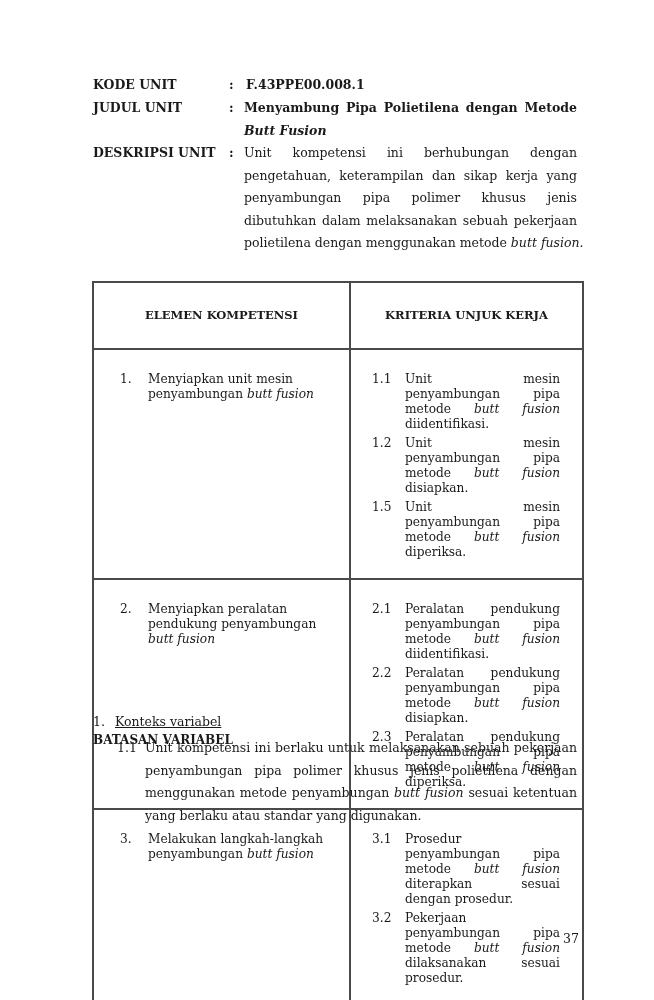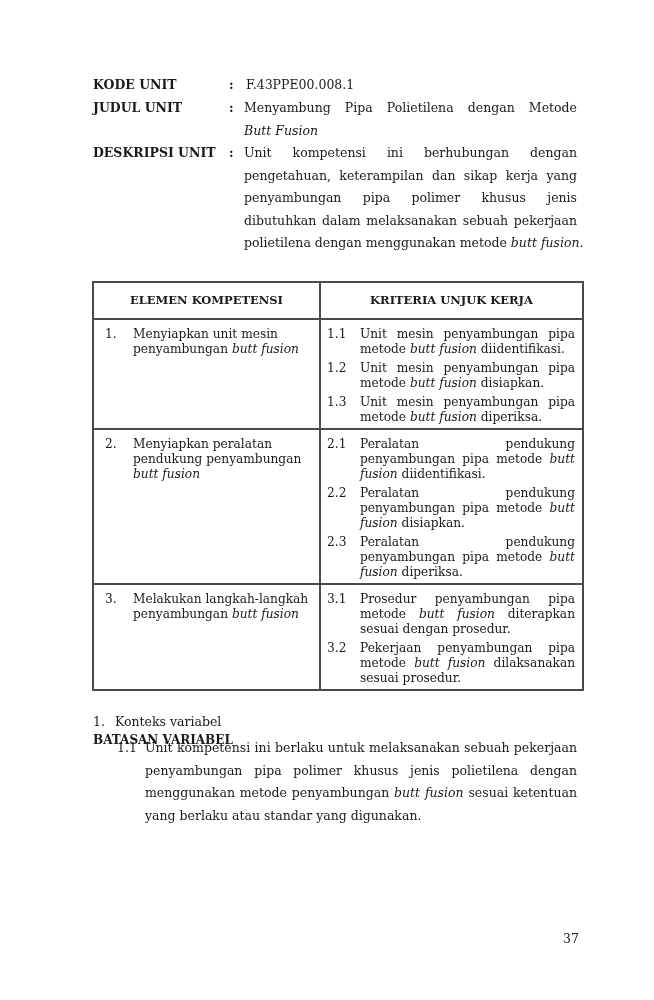--- a/index.html
+++ b/index.html
@@ -4,44 +4,44 @@
 <style>
   html, body { margin: 0; padding: 0; background: #ffffff; }
   body { width: 654px; height: 1000px; position: relative; overflow: hidden;
          font-family: "DejaVu Serif", serif; color: #1a1a1a; }
   .page { position: absolute; left: 0; top: 0; width: 546px; height: 1000px; }
 
   .hdr-row { position: absolute; left: 93px; font-size: 12.5px; line-height: 22.5px; }
   .hdr-label { position: absolute; left: 0; font-weight: bold; white-space: nowrap; }
   .hdr-colon { position: absolute; left: 136px; font-weight: bold; }
   .hdr-value { position: absolute; left: 151px; width: 333px; text-align: justify; text-align-last: left; }
-  .hdr-value.bold { font-weight: normal; }
+  .hdr-value.bold { font-weight: bold; }
   .just-line { display: block; text-align: justify; text-align-last: justify; white-space: nowrap; }
   .just-line.last { text-align-last: left; }
 
   table.kuk { position: absolute; left: 92px; top: 281px; width: 492px; border-collapse: collapse;
               font-size: 12.2px; line-height: 15px; }
-  table.kuk td, table.kuk th { border: 2px solid #4a4a4a; vertical-align: top; padding: 1px; }
+  table.kuk td, table.kuk th { border: 2px solid #4a4a4a; vertical-align: top; padding: 16px; }
   table.kuk th { height: 33px; font-weight: bold; font-size: 11.5px; text-align: center; vertical-align: middle; }
   td.el { width: 223px; }
   .el-wrap { position: relative; padding: 6px 4px 6px 0; }
   .el-num { position: absolute; left: 10px; top: 6px; }
   .el-text { margin-left: 38px; }
   .kr-item { position: relative; padding: 0 6px 2px 0; }
   .kr-item:first-child { padding-top: 6px; }
   .kr-num { position: absolute; left: 5px; }
   .kr-text { margin-left: 38px; text-align: justify; }
   .kr-item + .kr-item { margin-top: 2px; }
   td.kr { padding-bottom: 3px; }
   i { }
 
   .section-title { position: absolute; left: 93px; top: 692px; font-weight: bold; font-size: 12px; margin-top: 41px; }
   .list1 { position: absolute; left: 93px; top: 714px; font-size: 12.5px; }
   .list1-num { position: absolute; left: 0; }
-  .list1-text { position: absolute; left: 22px; white-space: nowrap; }
+  .list1-text { position: absolute; left: 22px; white-space: nowrap; text-decoration: underline; }
   .sub { position: absolute; left: 117px; top: 737px; width: 460px; font-size: 12.5px; line-height: 22.5px; }
   .sub-num { position: absolute; left: 0; top: 0; }
   .sub-text { margin-left: 28px; text-align: justify; }
   .page-num { position: absolute; left: 563px; top: 931px; font-size: 12.5px; text-align: right; }
 </style>
 </head>
 <body>
 
 <div class="page">
 
@@ -89,21 +89,21 @@
       <td class="kr">
         <div class="kr-item">
           <span class="kr-num">1.1</span>
           <div class="kr-text"><span>Unit mesin penyambungan pipa metode </span><i>butt fusion</i><span> diidentifikasi.</span></div>
         </div>
         <div class="kr-item">
           <span class="kr-num">1.2</span>
           <div class="kr-text"><span>Unit mesin penyambungan pipa metode </span><i>butt fusion</i><span> disiapkan.</span></div>
         </div>
         <div class="kr-item">
-          <span class="kr-num">1.3</span>
+          <span class="kr-num">1.5</span>
           <div class="kr-text"><span>Unit mesin penyambungan pipa metode </span><i>butt fusion</i><span> diperiksa.</span></div>
         </div>
       </td>
     </tr>
 
     <tr>
       <td class="el">
         <div class="el-wrap">
           <span class="el-num">2.</span>
           <div class="el-text"><span>Menyiapkan peralatan pendukung penyambungan </span><i>butt fusion</i></div>

